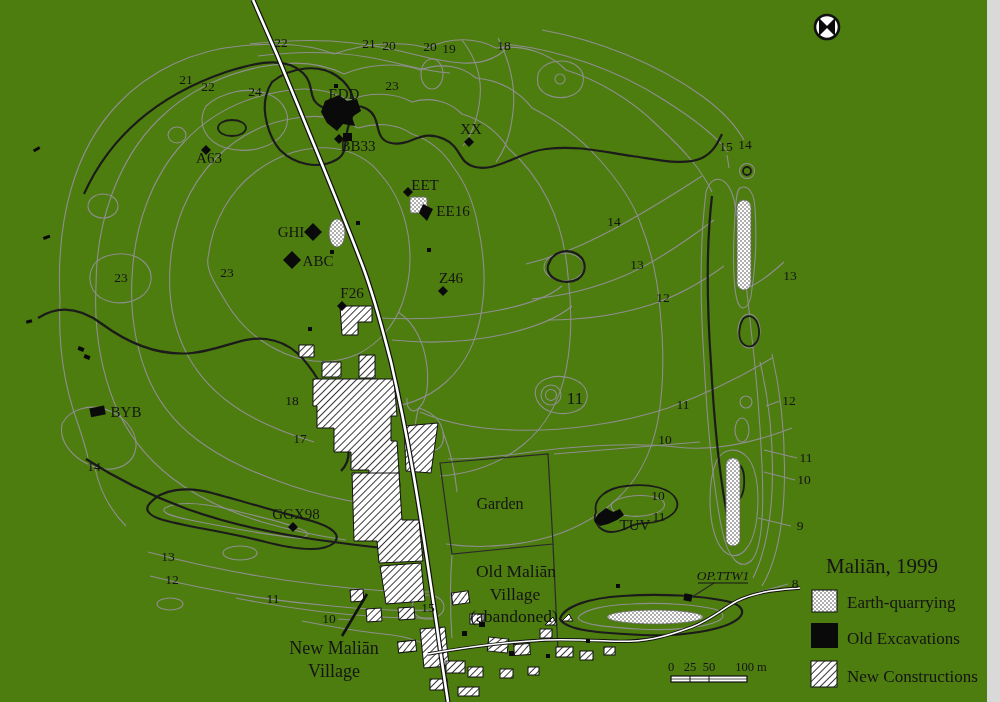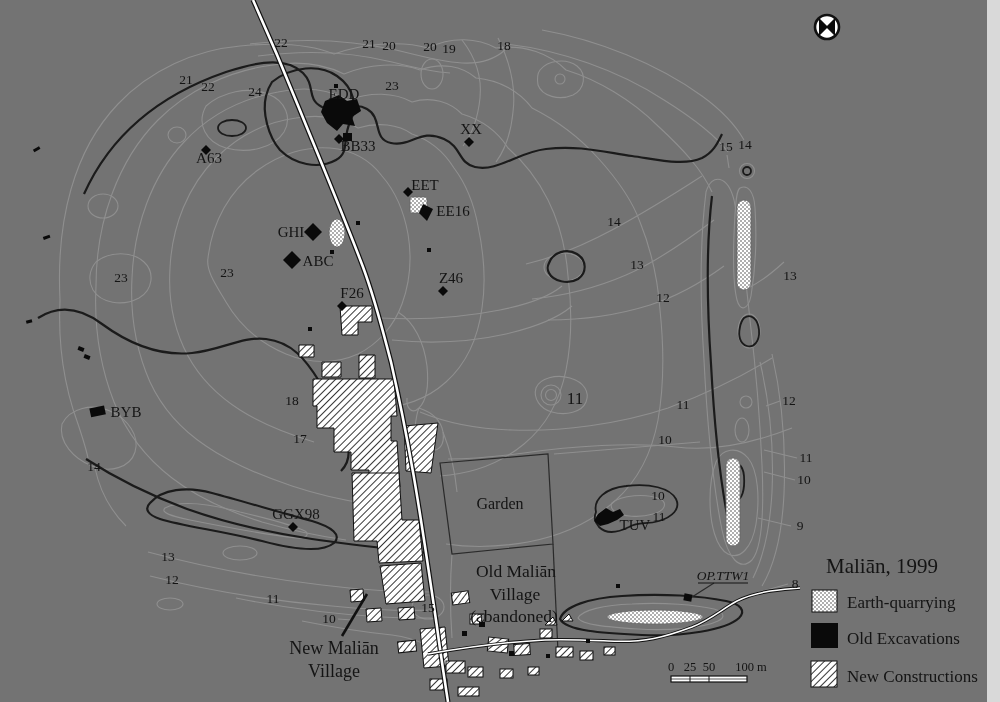--- a/index.html
+++ b/index.html
@@ -1,16 +1,16 @@
 <!DOCTYPE html>
 <html><head>
 <meta charset="utf-8">
 <style>
   html,body{margin:0;padding:0;background:#ffffff;}
-  .stage{position:relative;width:1000px;height:702px;background:#737373;overflow:hidden;
+  .stage{position:relative;width:1000px;height:702px;background:#4d7c0f;overflow:hidden;
          font-family:"Liberation Serif","DejaVu Serif",serif;}
   svg{position:absolute;left:0;top:0;}
   svg text{font-family:"Liberation Serif","DejaVu Serif",serif;fill:#141414;}
   .cnum{font-size:13.5px;}
   .cnum-big{font-size:17px;}
   .site{font-size:15px;}
   .site-it{font-size:13.5px;font-style:italic;}
   .garden-t{font-size:16px;}
   .village-t{font-size:17.5px;}
   .nvillage-t{font-size:18px;}

